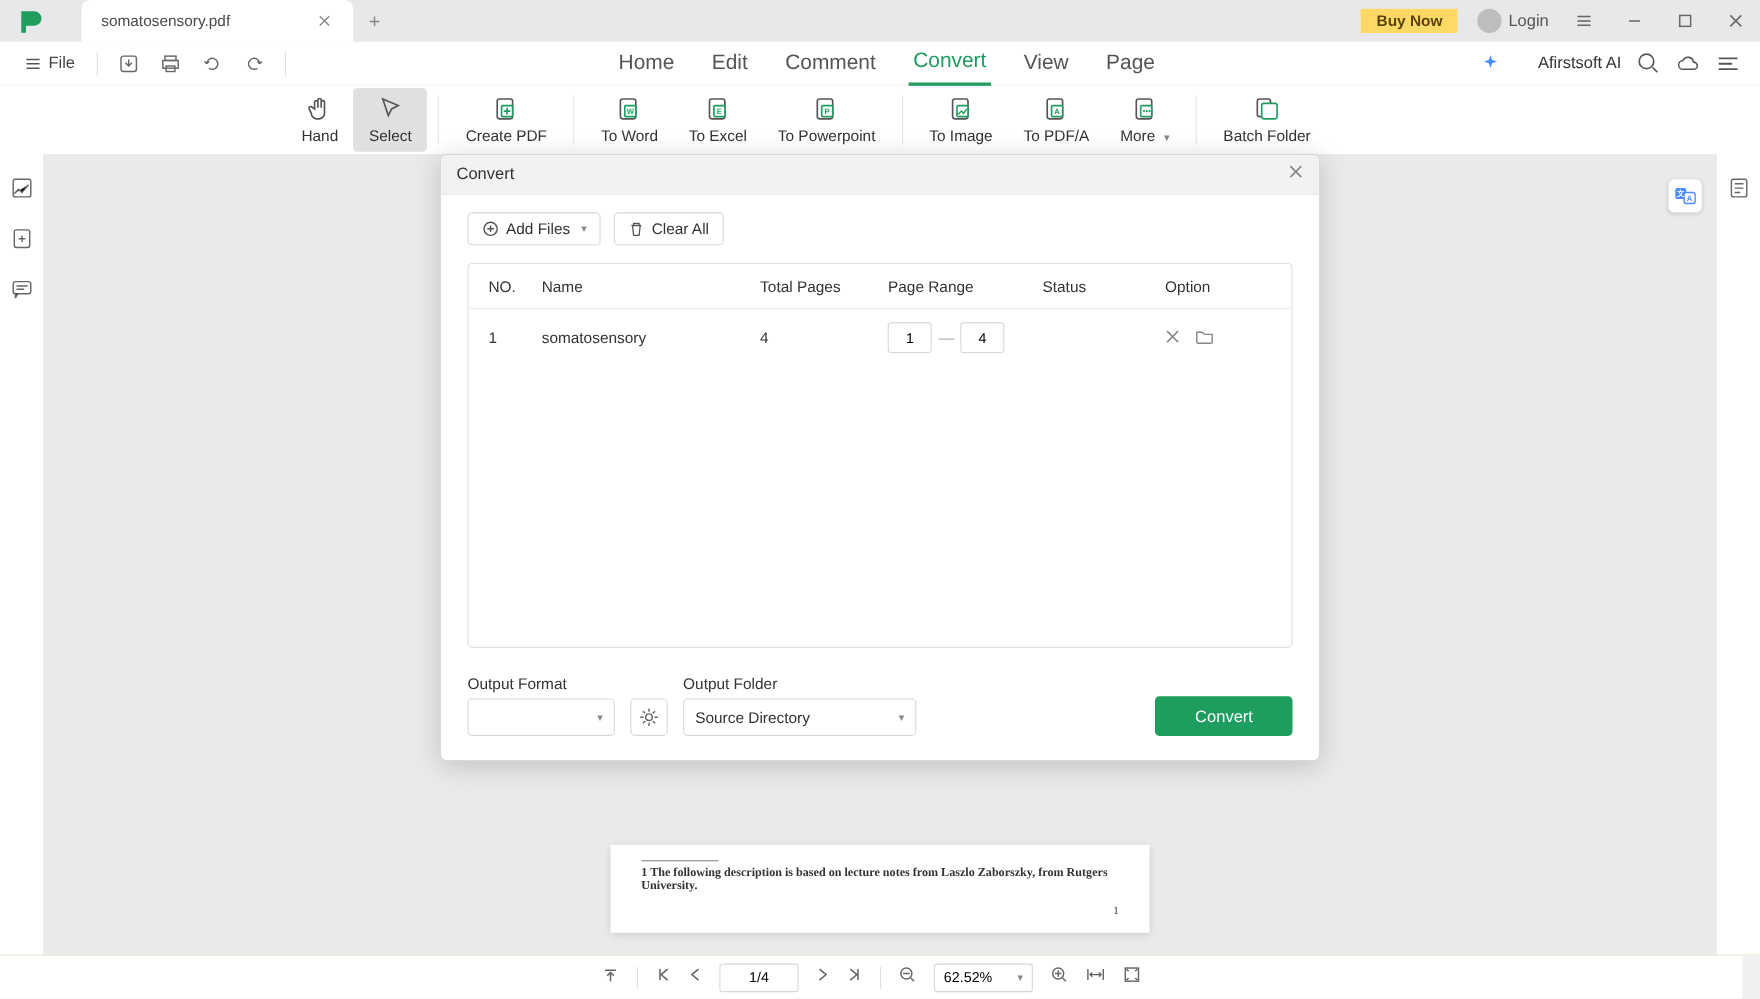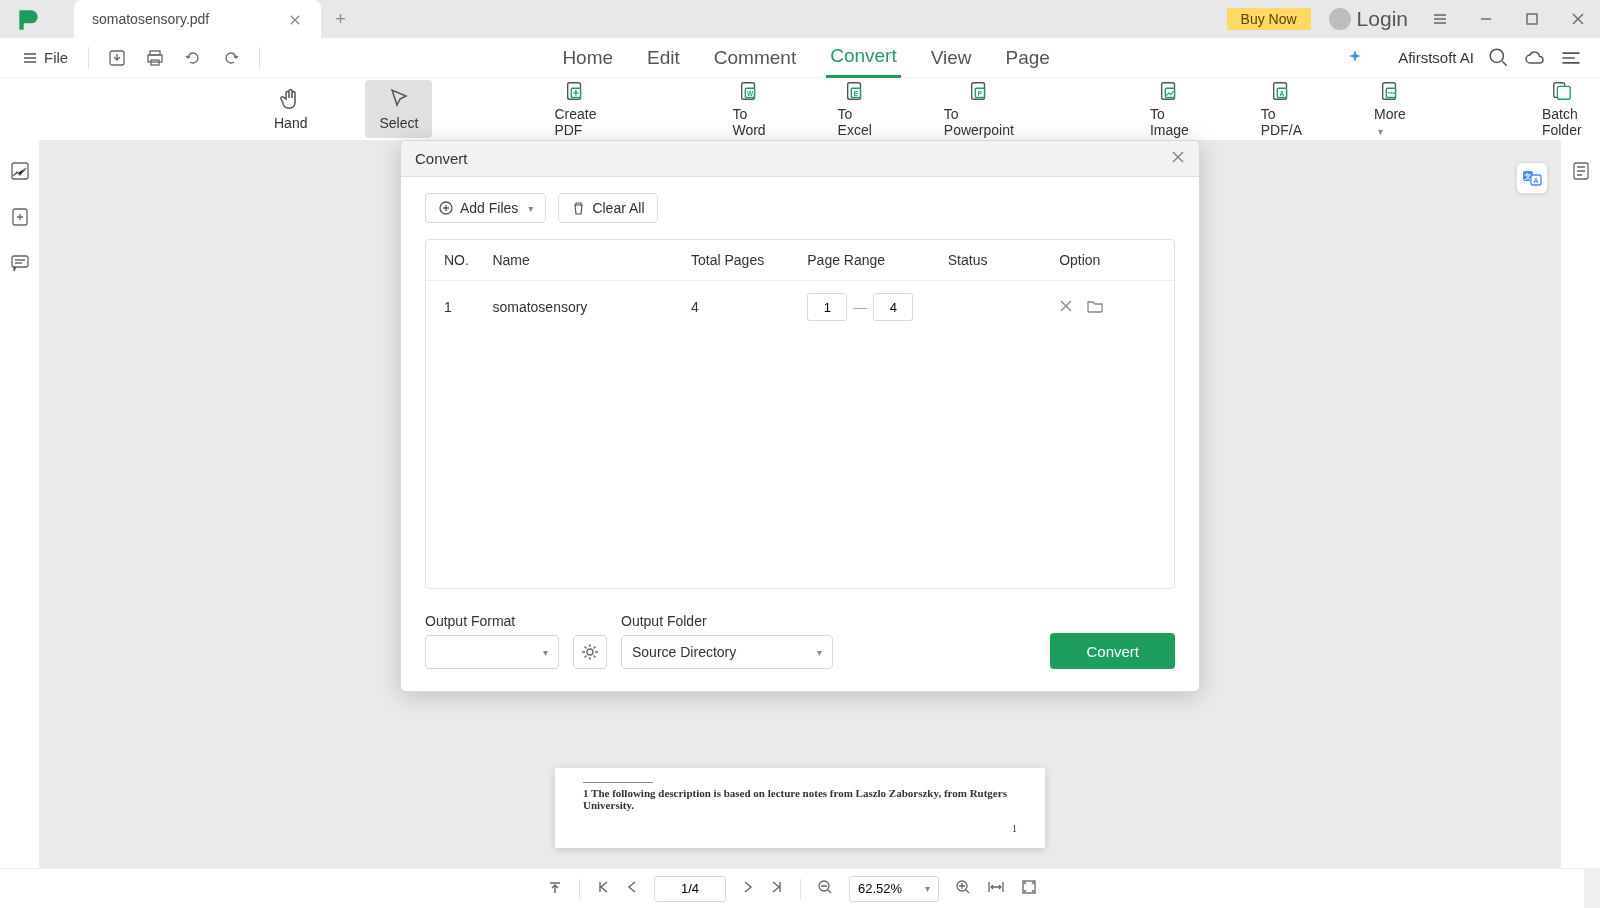--- a/index.html
+++ b/index.html
@@ -7,42 +7,42 @@
 
 
 .titlebar { height: 38px; background: #e8e8ea; display: flex; align-items: center; }
 .app-logo { width: 32px; height: 32px; margin-left: 12px; display: flex; align-items: center; justify-content: center; }
 .app-logo svg { width: 26px; height: 26px; }
 .tab { background: #fff; height: 38px; margin-left: 30px; display: flex; align-items: center; padding: 0 18px; border-radius: 8px 8px 0 0; gap: 80px; min-width: 200px; }
 .tab-title { font-size: 14px; color: #4a4a4a; }
 .tab-close { width: 14px; height: 14px; color: #888; cursor: pointer; }
 .new-tab { margin-left: 14px; color: #888; cursor: pointer; font-size: 18px; }
 .titlebar-right { margin-left: auto; display: flex; align-items: center; gap: 18px; padding-right: 8px; }
-.buy-now { background: #ffd966; color: #5a4400; padding: 3px 14px; border-radius: 0; font-size: 14px; font-weight: 400; }
-.login-group { display: flex; align-items: center; gap: 6px; color: #555; font-size: 21px; }
+.buy-now { background: #ffd966; color: #5a4400; padding: 3px 14px; border-radius: 0; font-size: 14px; font-weight: 700; }
+.login-group { display: flex; align-items: center; gap: 6px; color: #555; font-size: 15px; }
 .avatar-circle { width: 22px; height: 22px; border-radius: 50%; background: #bdbdbd; }
 .win-btn { width: 28px; height: 28px; display: flex; align-items: center; justify-content: center; color: #666; cursor: pointer; }
 
 
 .menubar { height: 40px; background: #fff; display: flex; align-items: center; border-bottom: 1px solid #f0f0f0; }
 .menubar-left { display: flex; align-items: center; gap: 6px; padding-left: 14px; }
 .file-menu { display: flex; align-items: center; gap: 6px; font-size: 15px; color: #444; padding: 4px 8px; }
 .hamburger-icon { width: 16px; height: 16px; }
 .mb-icon { width: 32px; height: 32px; display: flex; align-items: center; justify-content: center; color: #555; cursor: pointer; }
 .divider { width: 1px; height: 22px; background: #e0e0e0; margin: 0 6px; }
 .menubar-tabs { margin-left: auto; margin-right: auto; display: flex; gap: 26px; align-items: center; }
 .menubar-tabs span { font-size: 19px; color: #555; padding: 8px 4px; cursor: pointer; }
 .menubar-tabs .active { color: #1e9e5e; border-bottom: 3px solid #1e9e5e; }
 .menubar-right { display: flex; align-items: center; gap: 14px; padding-right: 18px; }
 .ai-sparkle { width: 18px; height: 18px; }
 .ai-label { color: #333; font-size: 15px; margin-left: 20px; }
 .mb-right-icon { width: 22px; height: 22px; color: #555; }
 
 
-.toolbar { height: 62px; background: #fff; display: flex; align-items: center; padding: 0 260px; gap: 44px; }
+.toolbar { height: 62px; background: #fff; display: flex; align-items: center; padding: 0 260px; }
 .tool-item { display: flex; flex-direction: column; align-items: center; justify-content: center; height: 58px; padding: 0 14px; cursor: pointer; gap: 4px; }
 .tool-item.selected { background: #e0e0e0; border-radius: 4px; }
 .tool-icon { width: 24px; height: 24px; }
 .tool-label { font-size: 14px; color: #333; }
 .tool-divider { width: 1px; height: 44px; background: #e6e6e6; margin: 0 10px; }
 
 
 .workspace { position: absolute; top: 140px; left: 0; right: 0; bottom: 40px; display: flex; background: #eab308; justify-content: space-between; }
 .left-rail { width: 40px; background: #fff; border-right: 1px solid #eee; display: flex; flex-direction: column; align-items: center; padding-top: 20px; gap: 24px; }
 .left-rail div { width: 22px; height: 22px; color: #555; cursor: pointer; }

